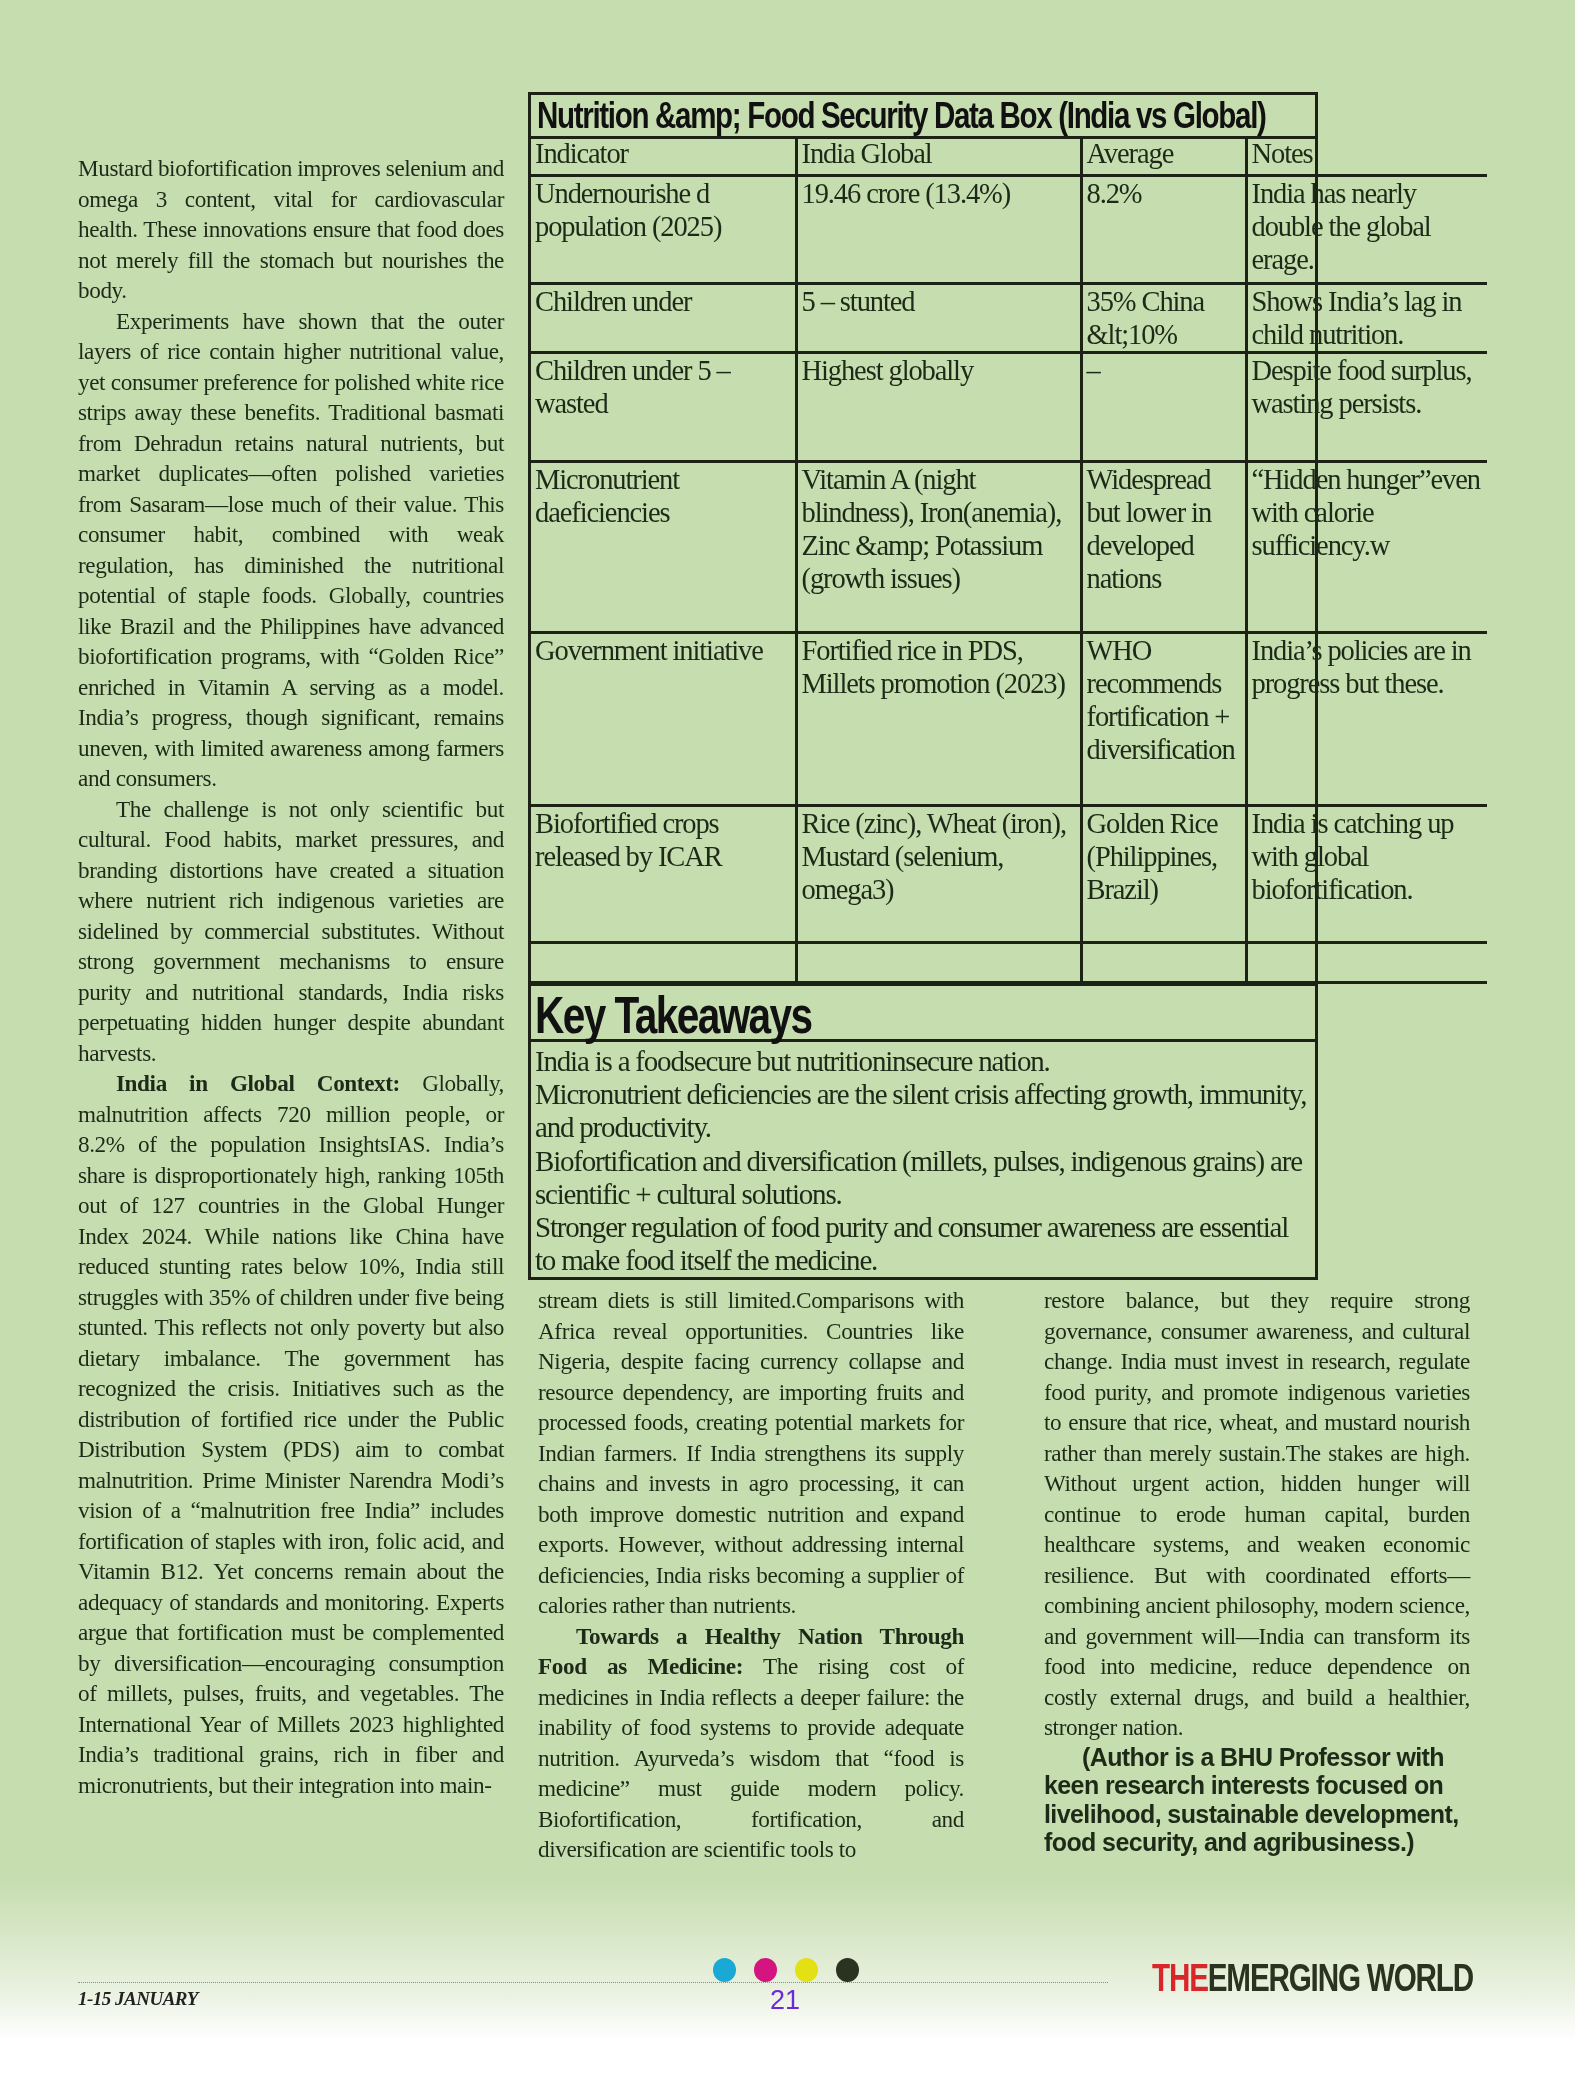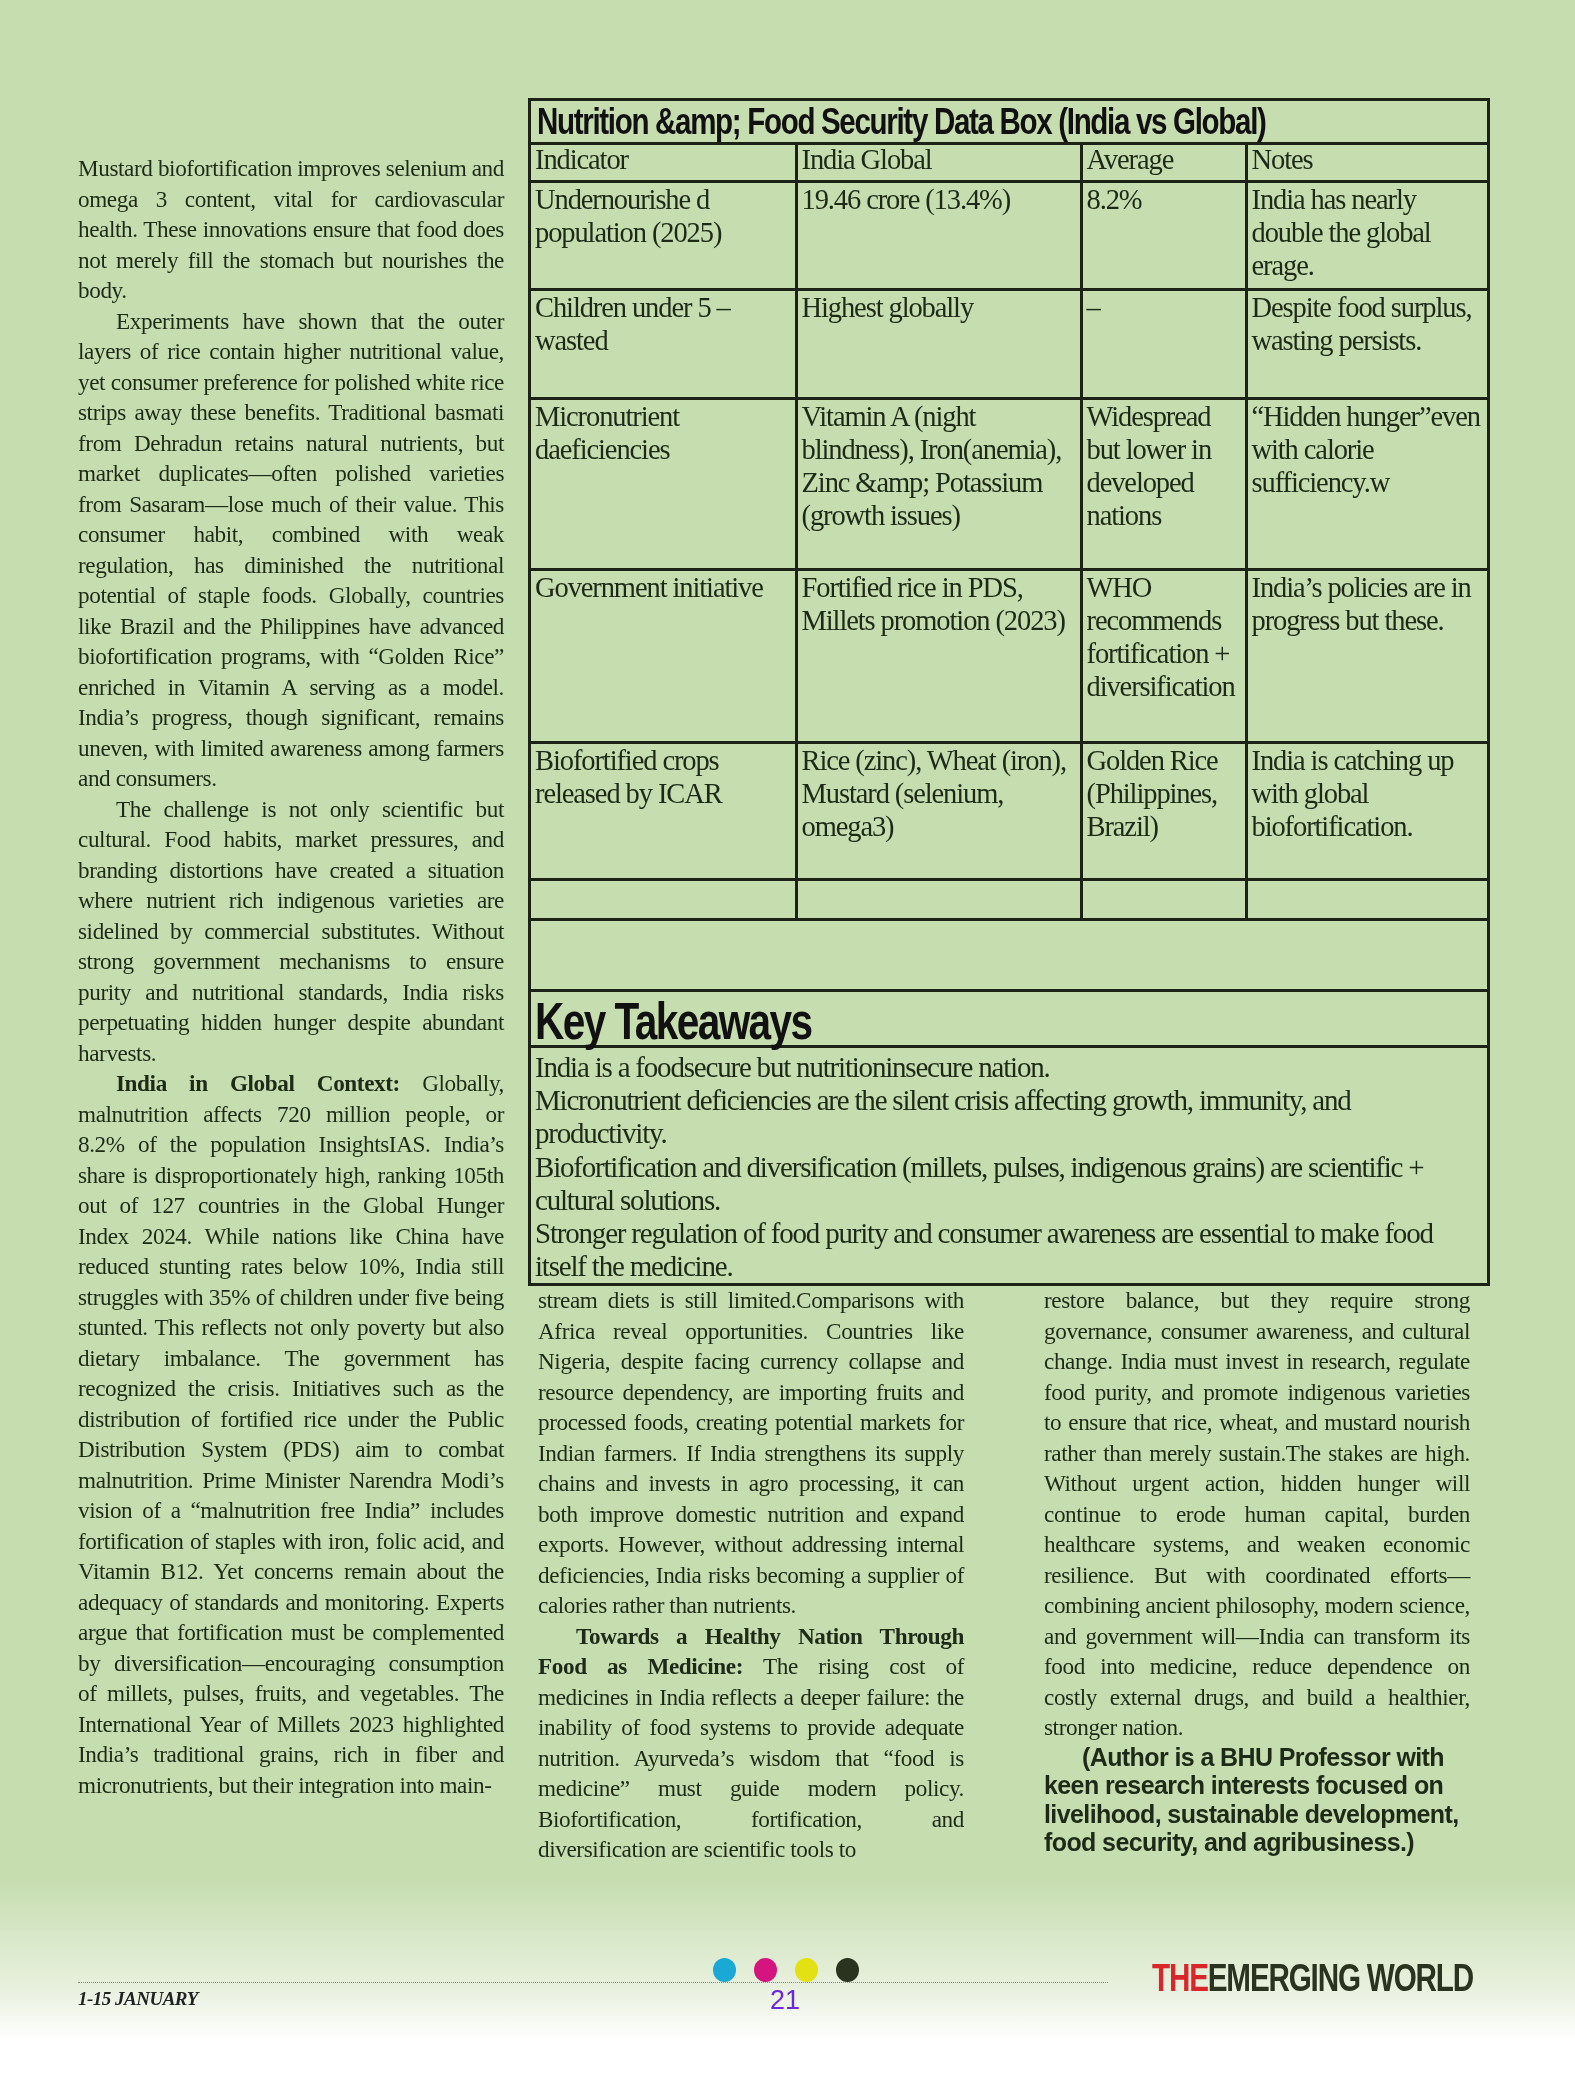--- a/index.html
+++ b/index.html
@@ -19,21 +19,21 @@
   #col-left { left: 78px; top: 153px; width: 426px; }
   #col-mid { left: 538px; top: 1285px; width: 426px; }
   #col-right { left: 997px; top: 1285px; width: 426px; margin-left: 47px; }
   .author-note {
     margin-top: 14px; font-family: "Liberation Sans", sans-serif; font-weight: bold;
     font-size: 25px; line-height: 28.5px; text-align: left; letter-spacing: -0.6px; text-indent: 0;
   }
 
   
   #data-box {
-    position: absolute; left: 528px; top: 98px; width: 962px; height: 1188px;
+    position: absolute; left: 528px; top: 92px; width: 790px; height: 1188px;
     border: 3px solid #1d2216; box-sizing: border-box;
   }
   .box-title {
     position: absolute; left: 0; top: 0; right: 0; height: 44px;
     border-bottom: 3px solid #1d2216; box-sizing: border-box;
     font-family: "Liberation Sans", sans-serif; font-weight: bold;
     font-size: 36px; line-height: 42px; padding-left: 6px; letter-spacing: -1.6px;
     transform-origin: left; color: #111;
   }
   .box-title span { display: inline-block; transform: scaleX(0.82); transform-origin: left; white-space: nowrap; }
@@ -108,20 +108,26 @@
         <th>Notes</th>
       </tr>
     </thead>
     <tbody id="dt-body">
         <tr style="height: 108px;">
           <td>Undernourishe d population (2025)</td>
           <td>19.46 crore (13.4%)</td>
           <td>8.2%</td>
           <td>India has nearly double the global erage.</td>
         </tr>
+        <tr style="height: 69px;">
+          <td>Children under</td>
+          <td>5 – stunted</td>
+          <td>35% China &amp;lt;10%</td>
+          <td>Shows India’s lag in child nutrition.</td>
+        </tr>
         <tr style="height: 109px;">
           <td>Children under 5 – wasted</td>
           <td>Highest globally</td>
           <td>–</td>
           <td>Despite food surplus, wasting persists.</td>
         </tr>
         <tr style="height: 171px;">
           <td>Micronutrient daeficiencies</td>
           <td>Vitamin A (night blindness), Iron(anemia), Zinc &amp;amp; Potassium (growth issues)</td>
           <td>Widespread but lower in developed nations</td>

